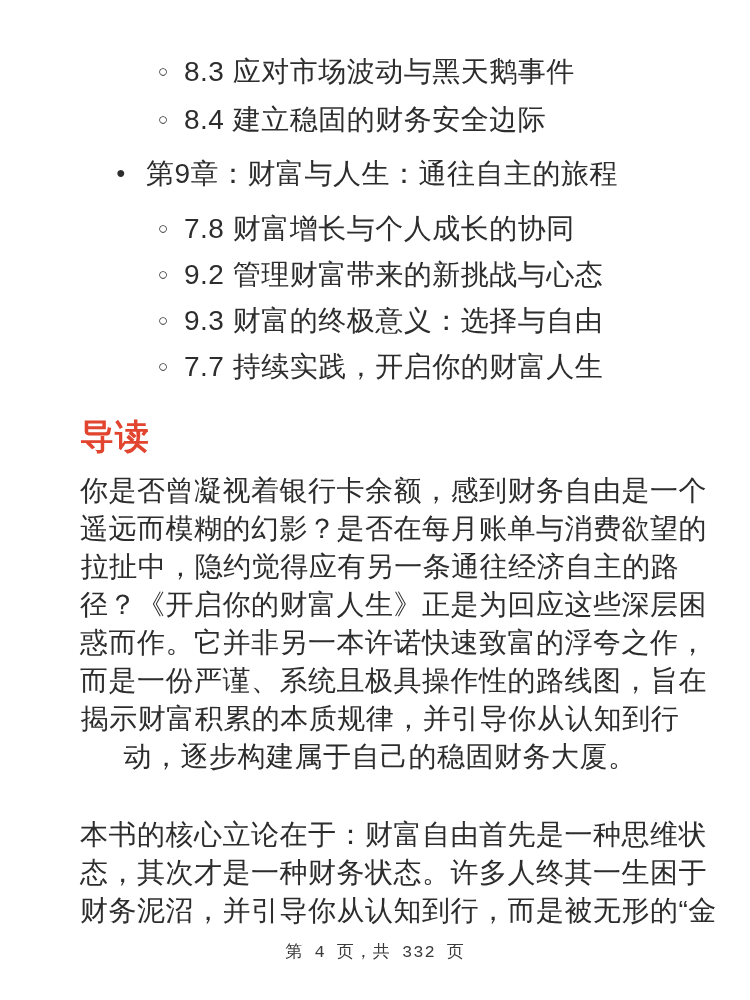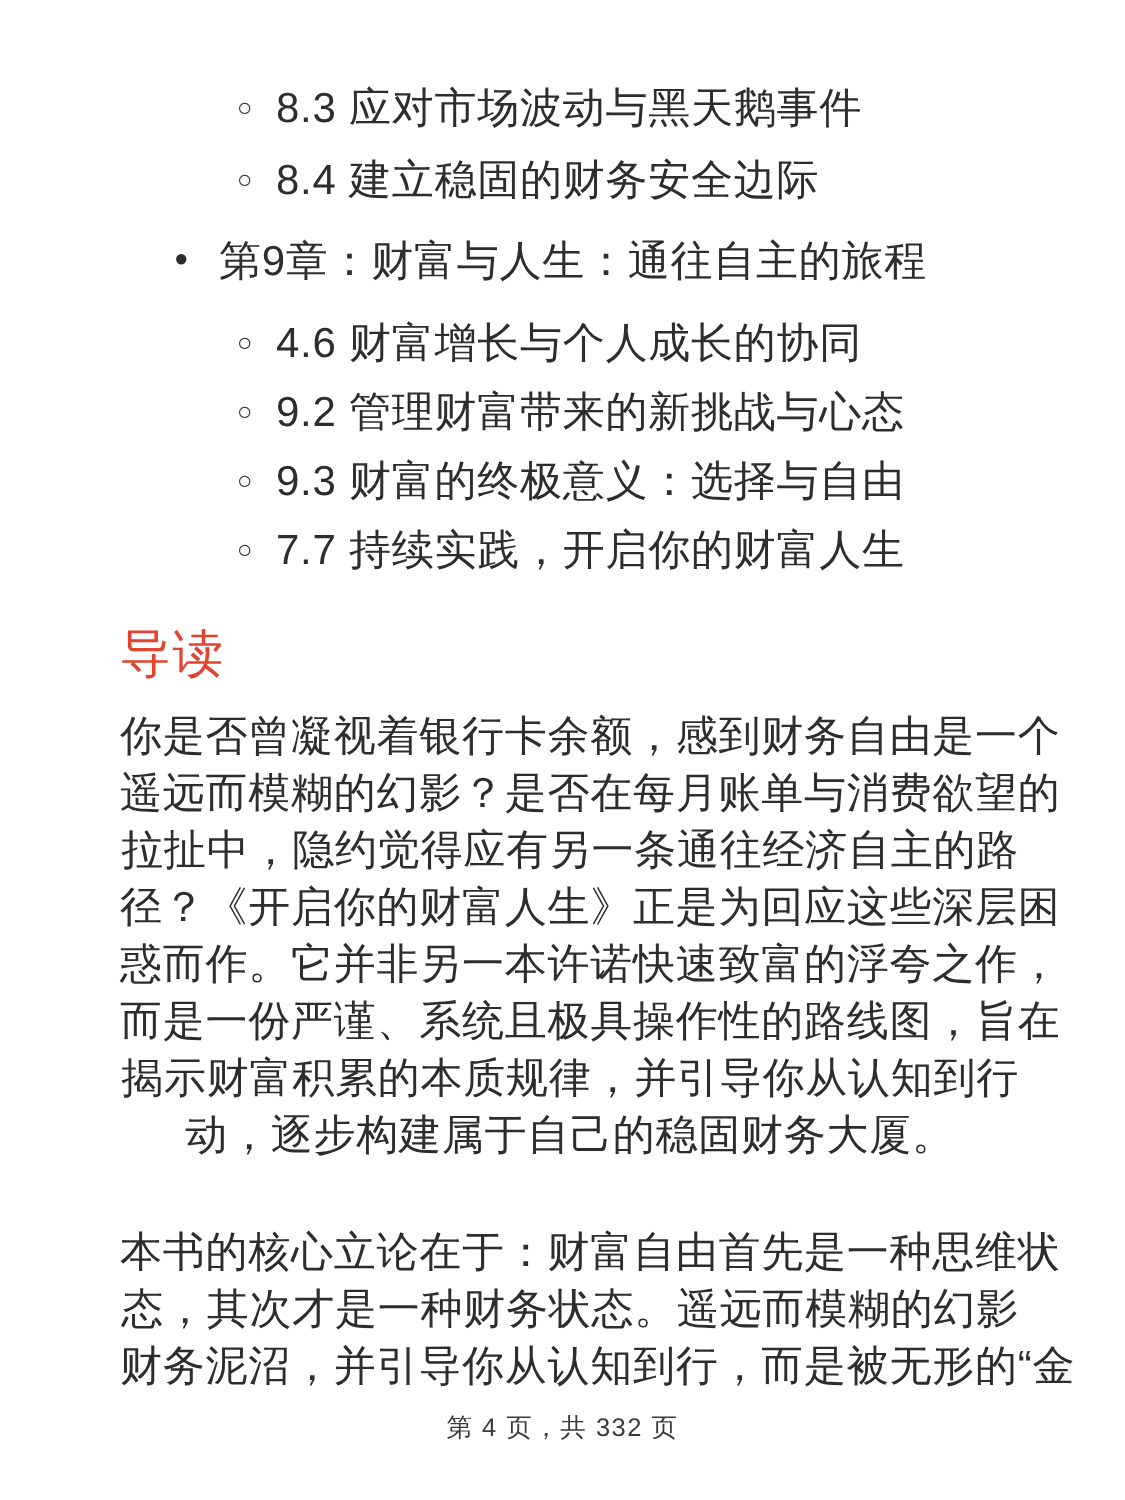--- a/index.html
+++ b/index.html
@@ -49,21 +49,21 @@
   }
   .toc-label {
     font-size: 28px;
     letter-spacing: 0.5px;
     white-space: nowrap;
   }
   .section-heading {
     margin: 24px 0 0 80px;
     font-size: 34px;
     line-height: 44px;
-    font-weight: normal;
+    font-weight: bold;
     letter-spacing: 1px;
   }
   .para {
     margin-left: 80px;
     margin-right: 70px;
   }
   .para.first { margin-top: 14px; }
   .para.second { margin-top: 40px; }
   .para .line {
     font-size: 28px;
@@ -71,21 +71,21 @@
     letter-spacing: 0.5px;
     white-space: nowrap;
     text-align: center;
   }
   .footer {
     position: absolute;
     left: 0;
     right: 0;
     top: 940px;
     text-align: center;
-    font-family: Liberation Sans, sans-serif;
+    font-family: Liberation Mono, monospace;
     font-size: 17px;
     color: #3a3a3a;
     letter-spacing: 1px;
   }
 </style>
 </head>
 <body>
 
 <div class="page">
 
@@ -100,21 +100,21 @@
       <span class="toc-label">8.4 建立稳固的财务安全边际</span>
     </div>
 
     <div class="row chapter">
       <span class="bullet disc">●</span>
       <span class="toc-label">第9章：财富与人生：通往自主的旅程</span>
     </div>
 
     <div class="row sub9">
       <span class="bullet circle">○</span>
-      <span class="toc-label">4.6 财富增长与个人成长的协同</span>
+      <span class="toc-label">7.8 财富增长与个人成长的协同</span>
     </div>
     <div class="row sub9">
       <span class="bullet circle">○</span>
       <span class="toc-label">9.2 管理财富带来的新挑战与心态</span>
     </div>
     <div class="row sub9">
       <span class="bullet circle">○</span>
       <span class="toc-label">9.3 财富的终极意义：选择与自由</span>
     </div>
     <div class="row sub9">
@@ -132,19 +132,19 @@
     <div class="line">拉扯中，隐约觉得应有另一条通往经济自主的路</div>
     <div class="line">径？《开启你的财富人生》正是为回应这些深层困</div>
     <div class="line">惑而作。它并非另一本许诺快速致富的浮夸之作，</div>
     <div class="line">而是一份严谨、系统且极具操作性的路线图，旨在</div>
     <div class="line">揭示财富积累的本质规律，并引导你从认知到行</div>
     <div class="line">动，逐步构建属于自己的稳固财务大厦。</div>
   </div>
 
   <div class="para second">
     <div class="line">本书的核心立论在于：财富自由首先是一种思维状</div>
-    <div class="line">态，其次才是一种财务状态。遥远而模糊的幻影</div>
+    <div class="line">态，其次才是一种财务状态。许多人终其一生困于</div>
     <div class="line">财务泥沼，并引导你从认知到行，而是被无形的“金</div>
   </div>
 
   <div class="footer">第 4 页，共 332 页</div>
 
 </div>
 
 </body></html>

